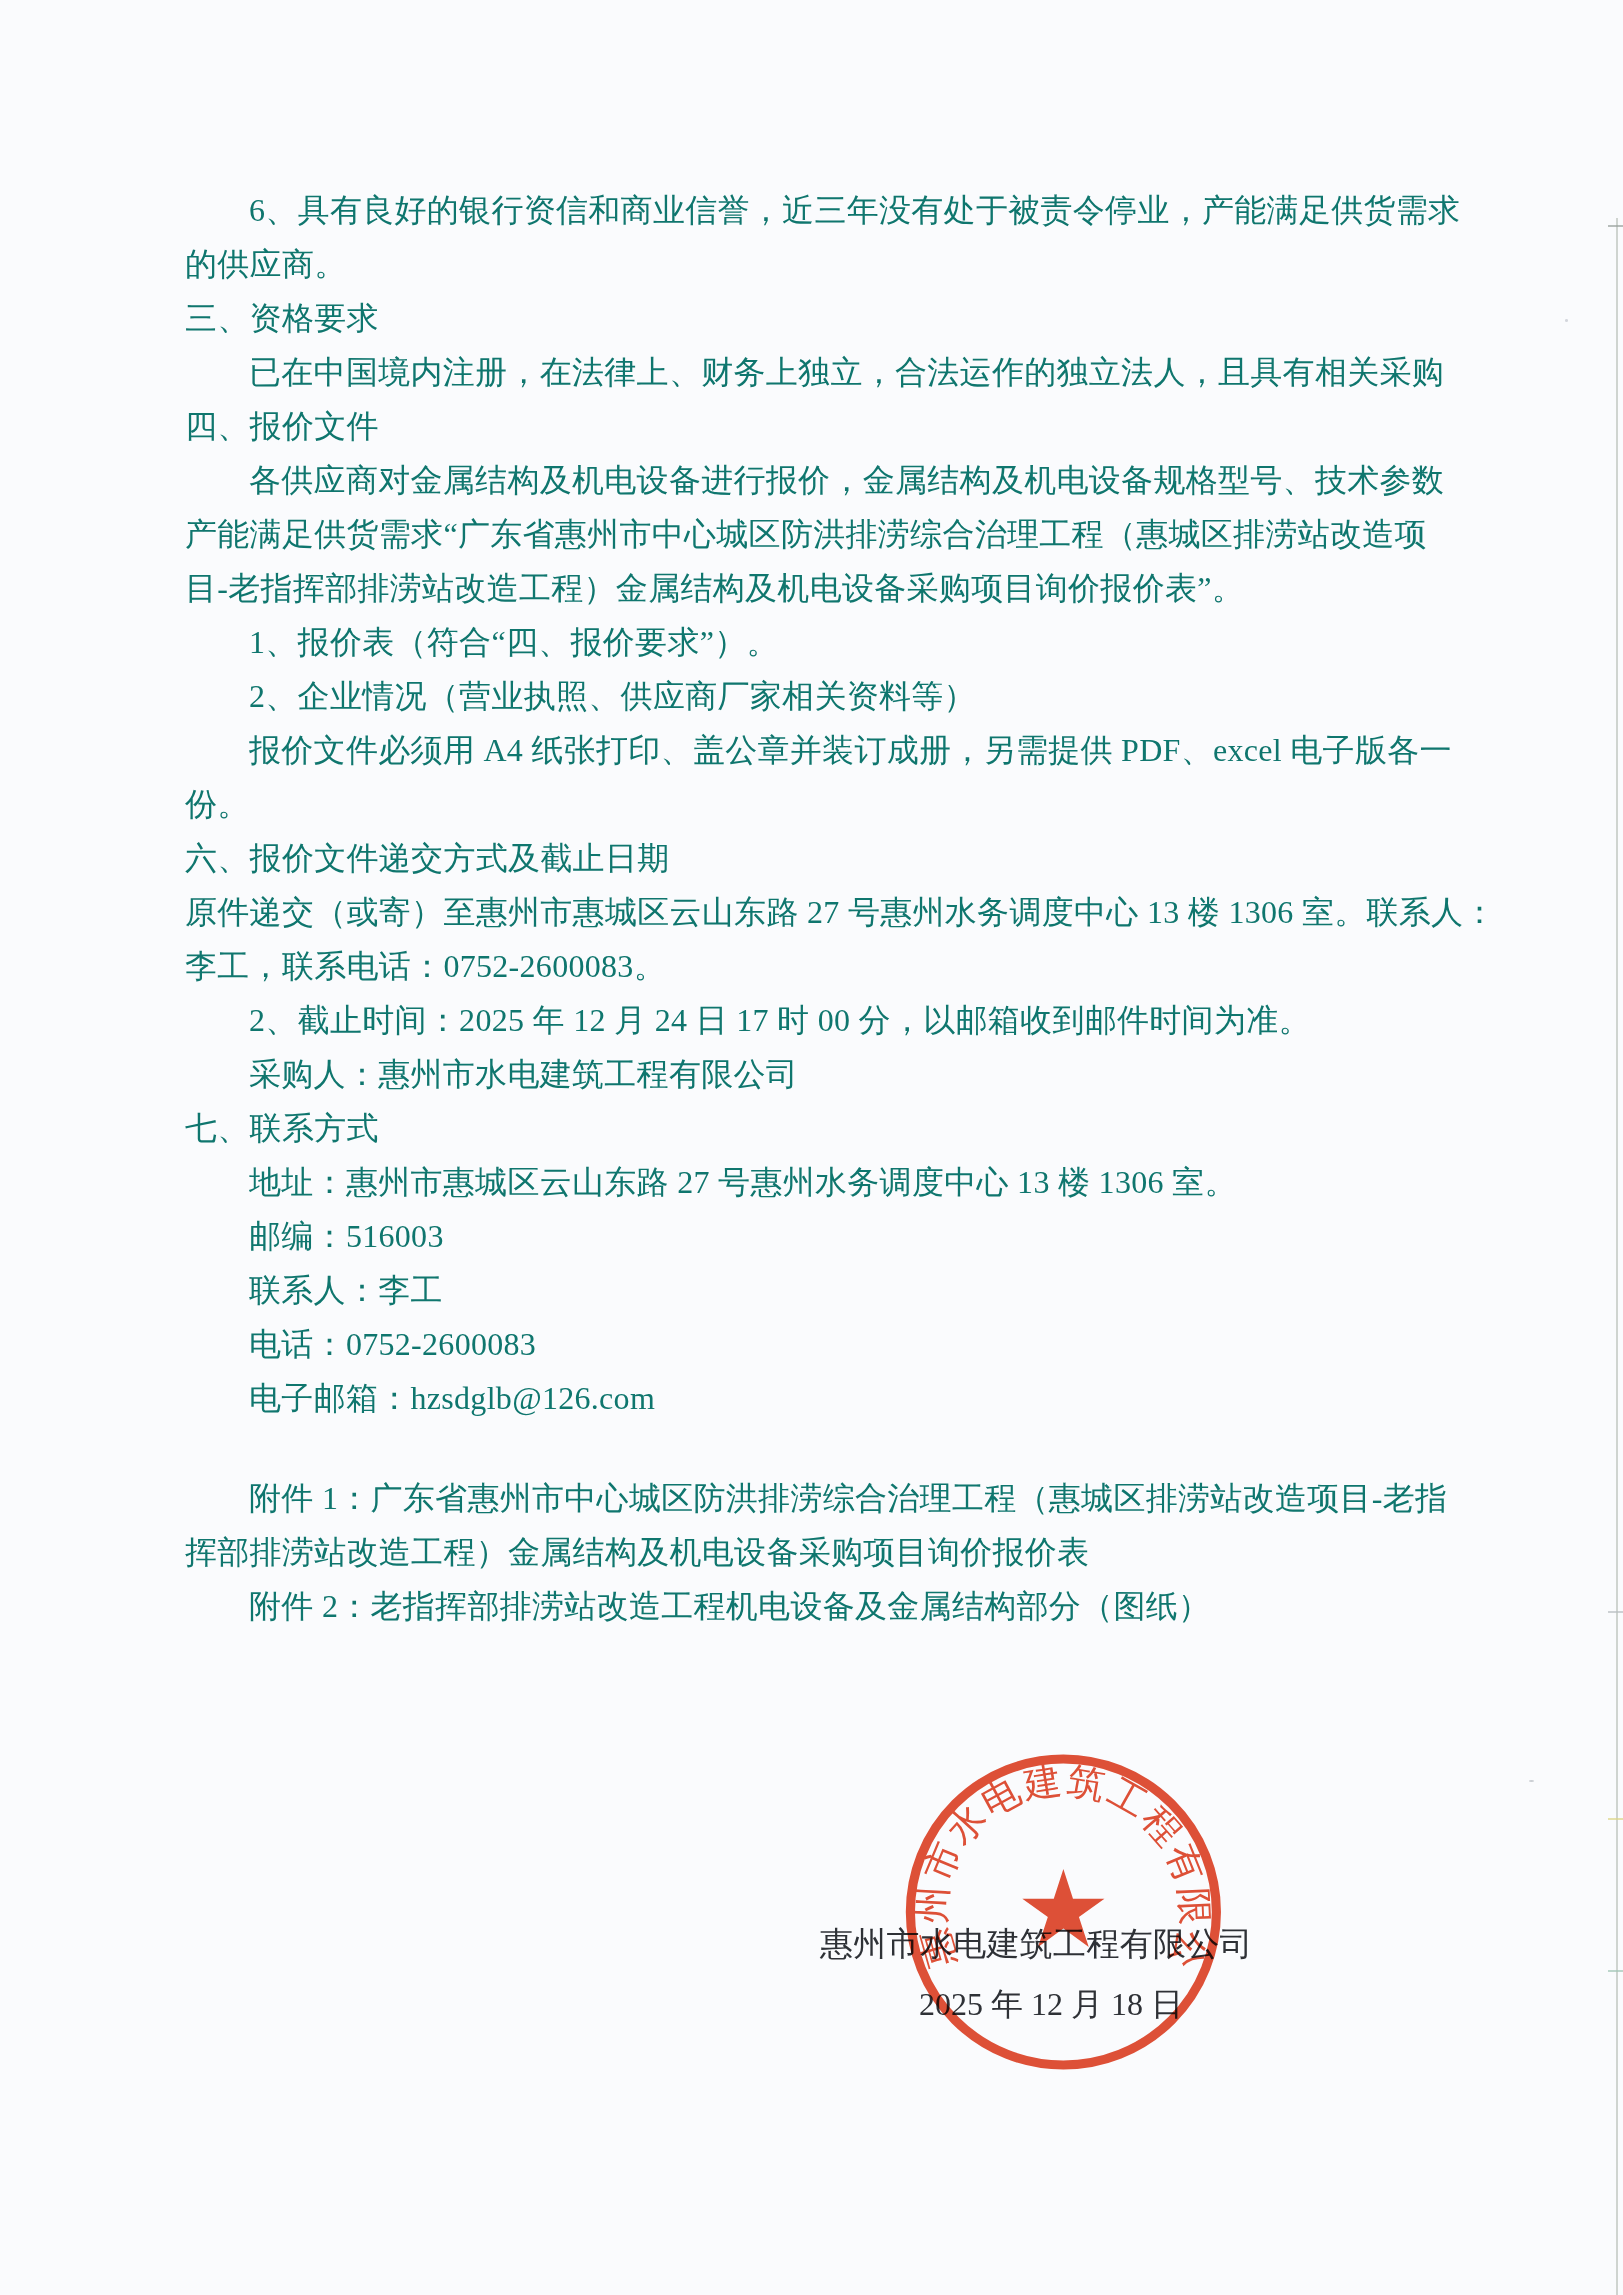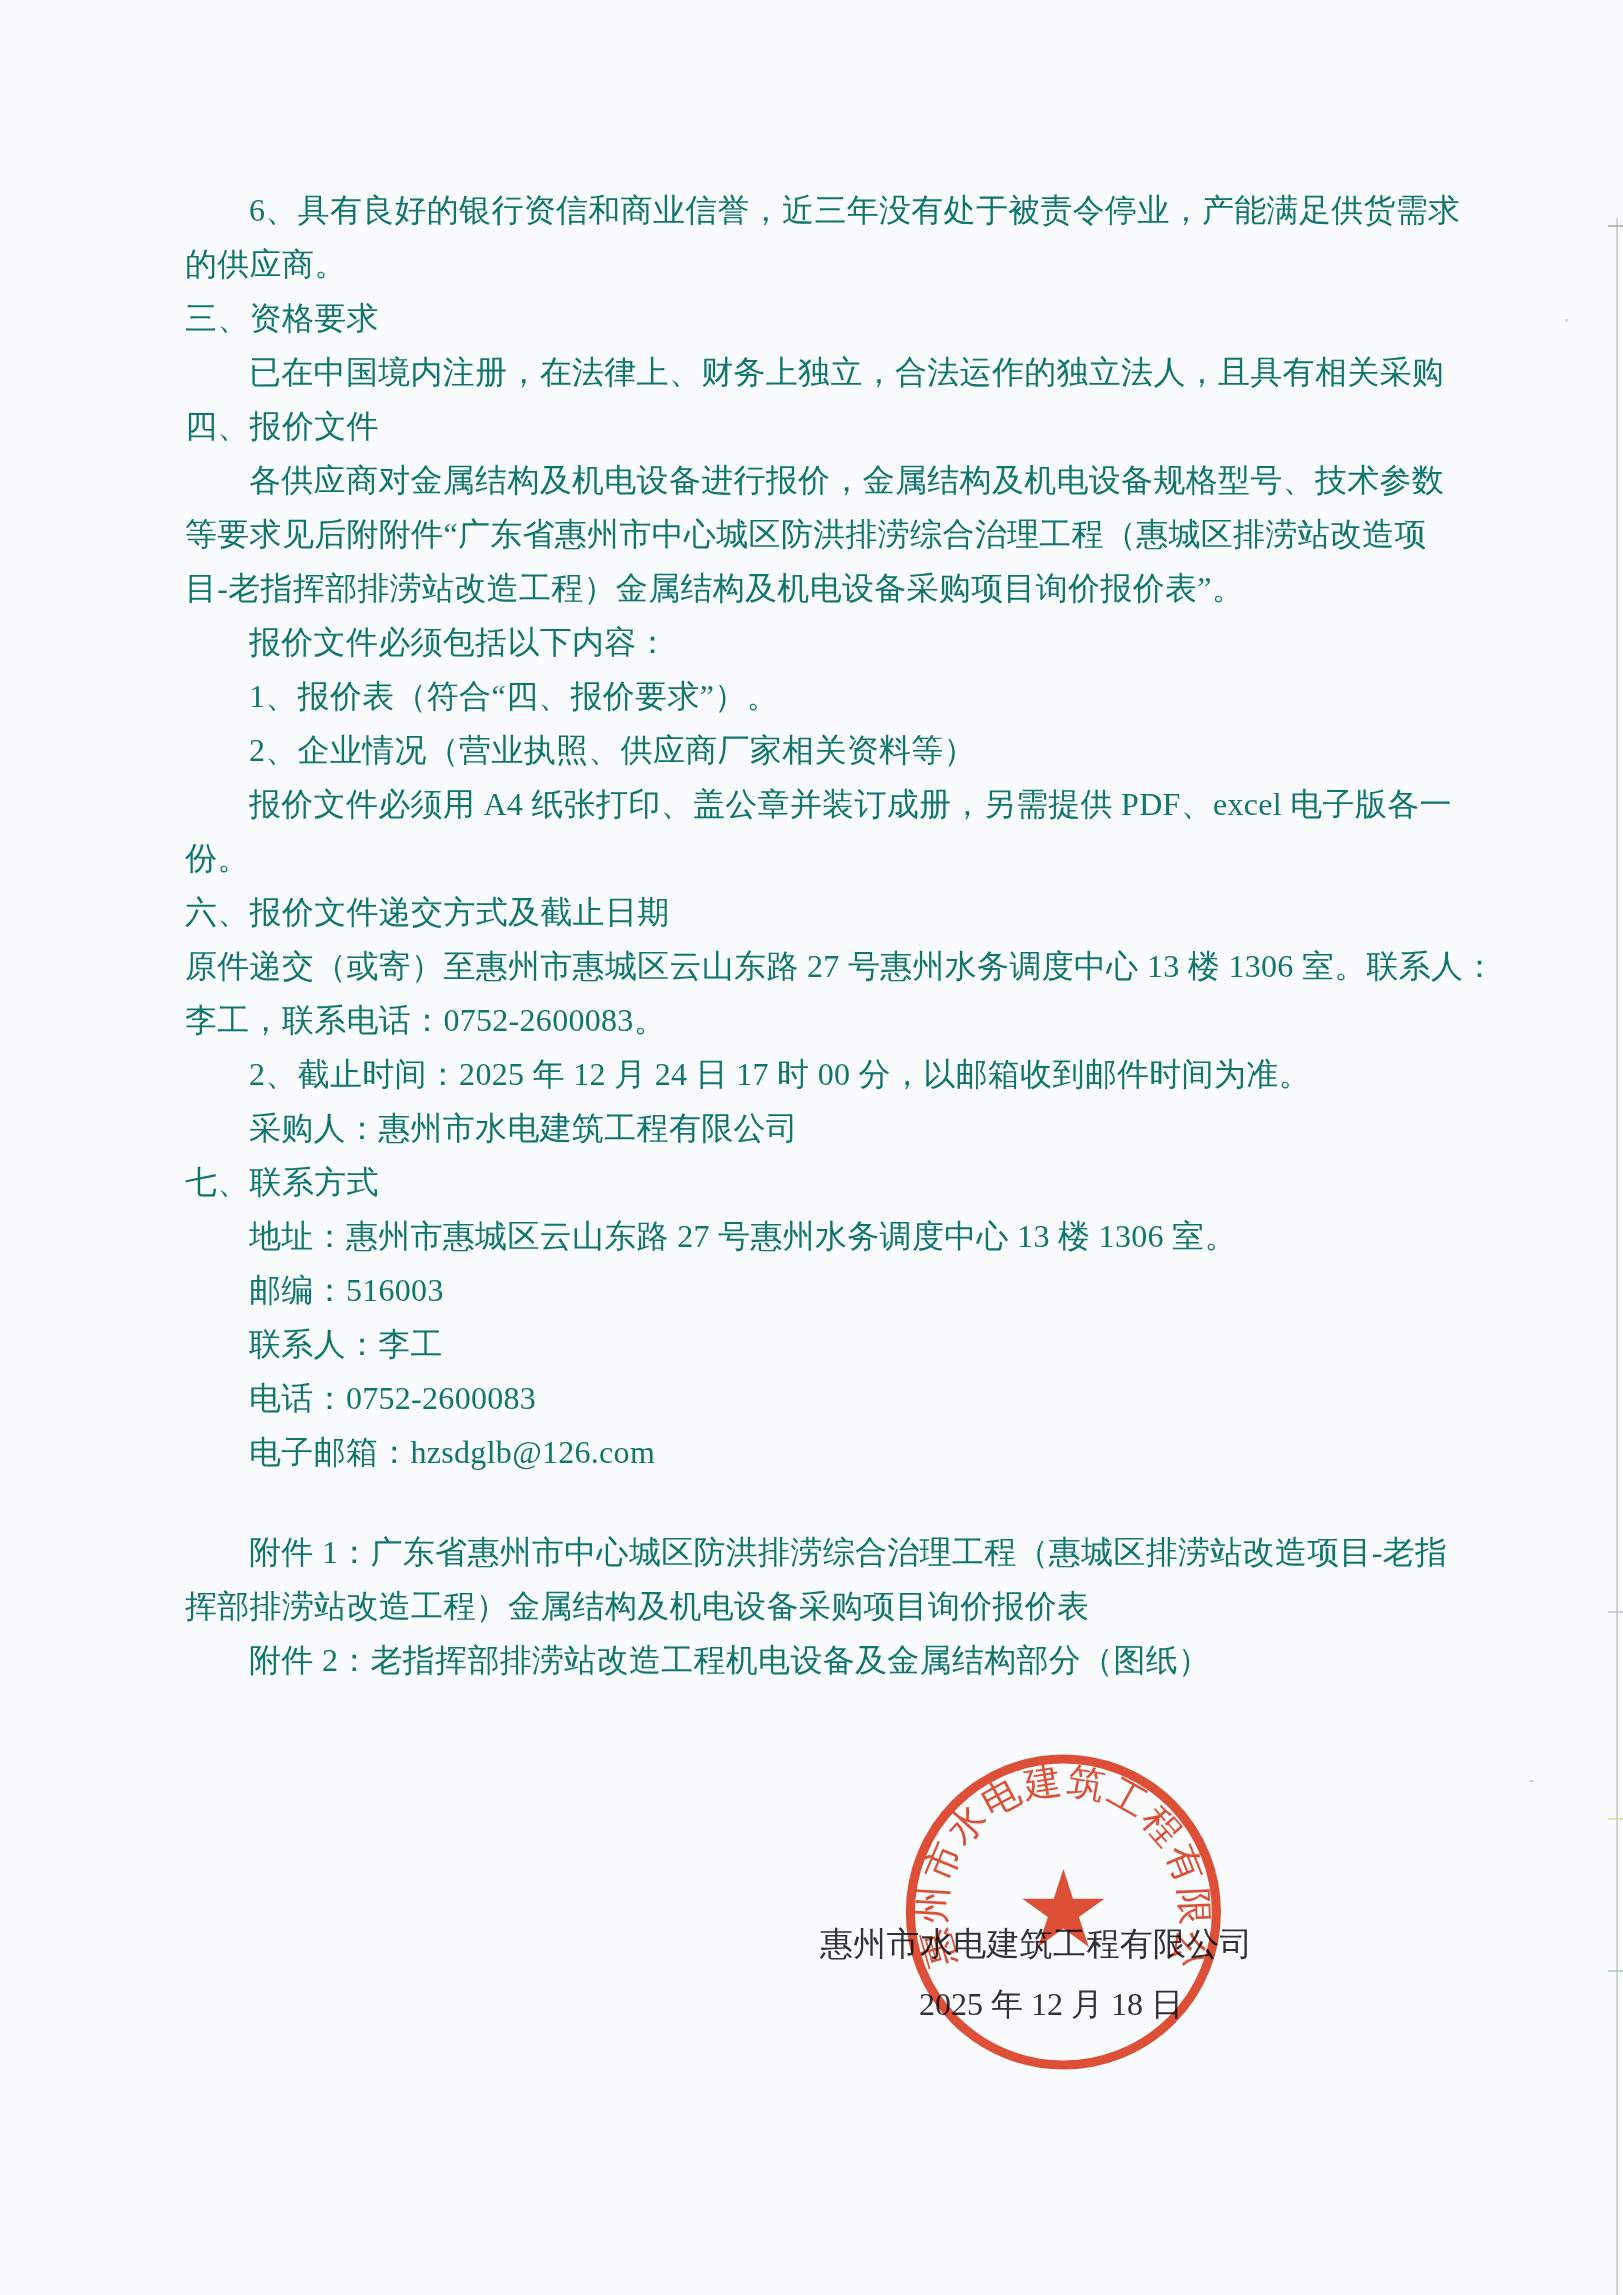--- a/index.html
+++ b/index.html
@@ -57,23 +57,22 @@
 
 <div id="page">
 
   <div id="textflow">
       <div class="line indent">6、具有良好的银行资信和商业信誉，近三年没有处于被责令停业，产能满足供货需求</div>
       <div class="line">的供应商。</div>
       <div class="line">三、资格要求</div>
       <div class="line indent">已在中国境内注册，在法律上、财务上独立，合法运作的独立法人，且具有相关采购</div>
       <div class="line">四、报价文件</div>
       <div class="line indent">各供应商对金属结构及机电设备进行报价，金属结构及机电设备规格型号、技术参数</div>
-      <div class="line">等要求见后附附件“广东省惠州市中心城区防洪排涝综合治理工程（惠城区排涝站改造项</div>
+      <div class="line">产能满足供货需求“广东省惠州市中心城区防洪排涝综合治理工程（惠城区排涝站改造项</div>
       <div class="line">目-老指挥部排涝站改造工程）金属结构及机电设备采购项目询价报价表”。</div>
-      <div class="line indent">报价文件必须包括以下内容：</div>
       <div class="line indent">1、报价表（符合“四、报价要求”）。</div>
       <div class="line indent">2、企业情况（营业执照、供应商厂家相关资料等）</div>
       <div class="line indent">报价文件必须用 A4 纸张打印、盖公章并装订成册，另需提供 PDF、excel 电子版各一</div>
       <div class="line">份。</div>
       <div class="line">六、报价文件递交方式及截止日期</div>
       <div class="line">原件递交（或寄）至惠州市惠城区云山东路 27 号惠州水务调度中心 13 楼 1306 室。联系人：</div>
       <div class="line">李工，联系电话：0752-2600083。</div>
       <div class="line indent">2、截止时间：2025 年 12 月 24 日 17 时 00 分，以邮箱收到邮件时间为准。</div>
       <div class="line indent">采购人：惠州市水电建筑工程有限公司</div>
       <div class="line">七、联系方式</div>

